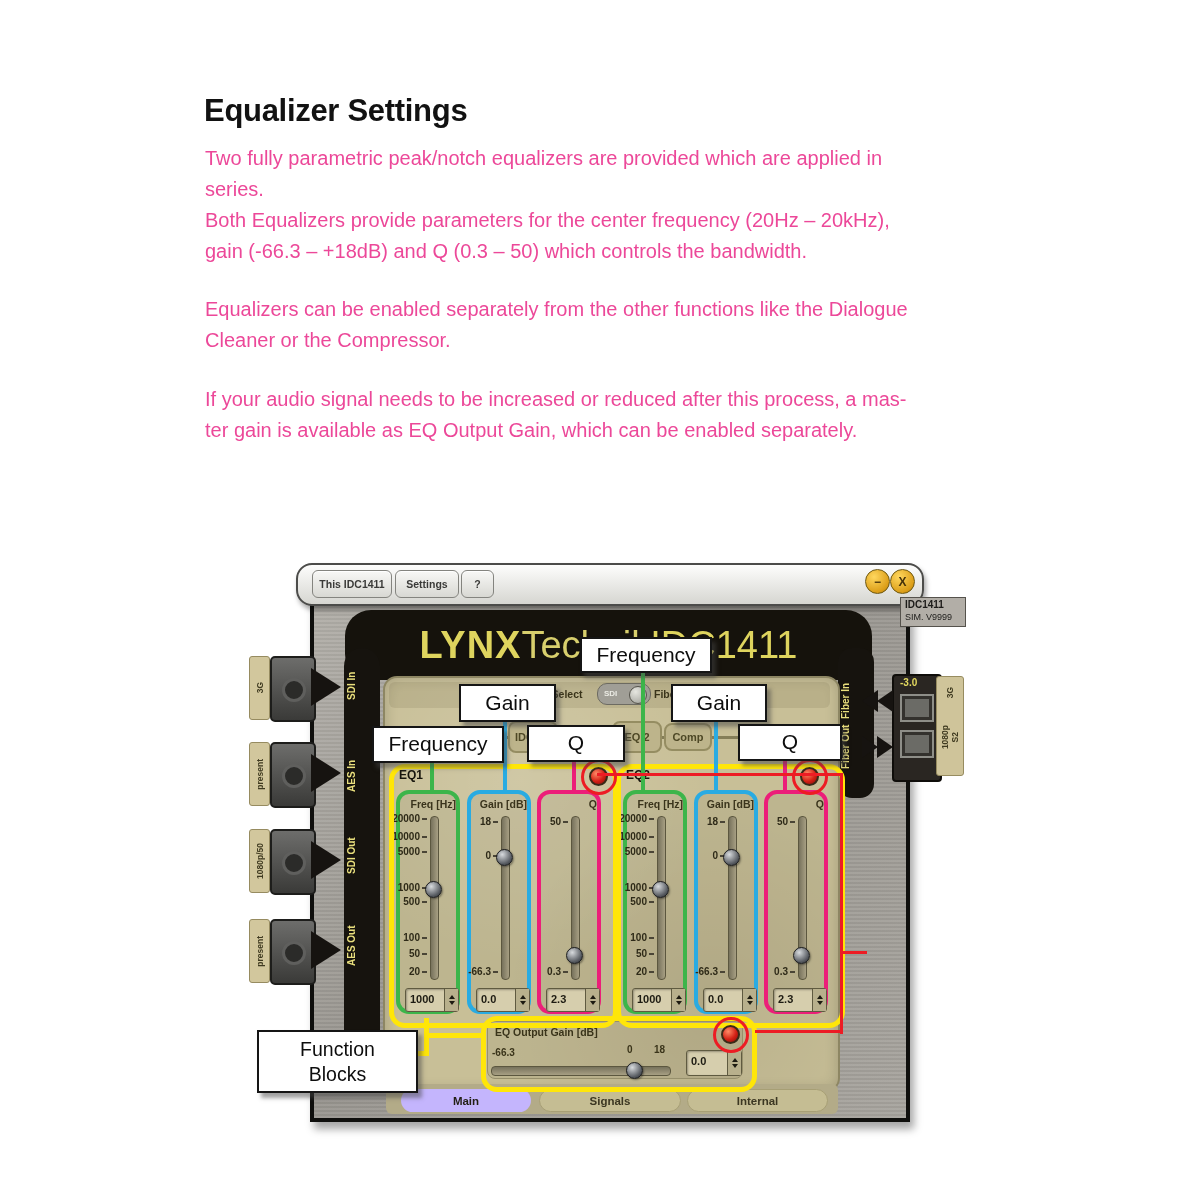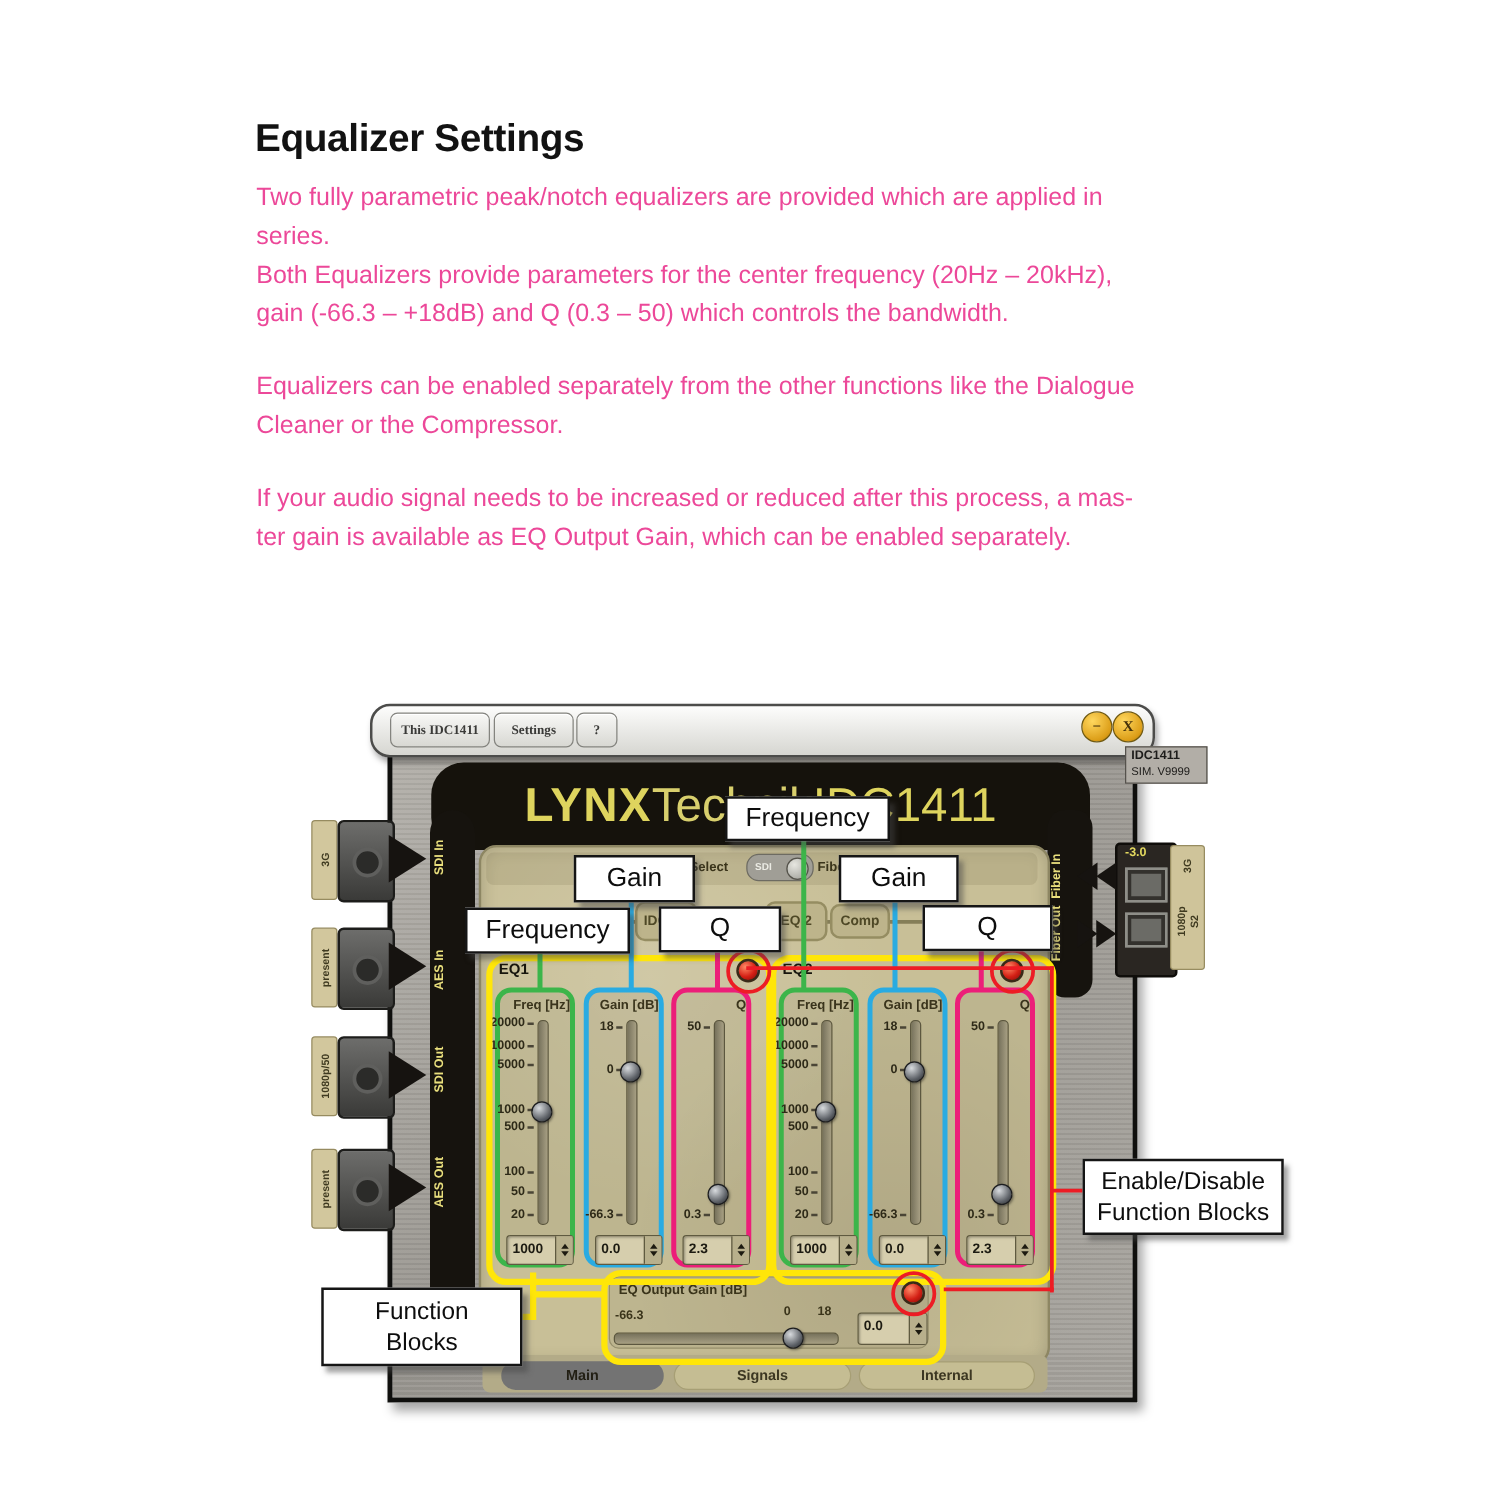--- a/index.html
+++ b/index.html
@@ -3,21 +3,21 @@
 <meta charset="utf-8">
 <style>
   html,body{margin:0;padding:0;background:#fff;}
   #stage{position:relative;width:1200px;height:1200px;background:#fff;overflow:hidden;
          font-family:"Liberation Sans",sans-serif;}
   
   .doc-title{position:absolute;left:204px;top:72px;font-size:31px;font-weight:bold;color:#121212;letter-spacing:-.3px;}
   .para{position:absolute;left:205px;width:860px;font-size:20px;line-height:31px;color:#ec4899;}
   
   .winbar{position:absolute;left:296px;top:563px;width:624px;height:39px;border:2px solid #4c4c4a;border-radius:16px;
-          background:linear-gradient(#fdfdfc,#d6d6d1);box-shadow:2px 4px 5px rgba(0,0,0,.35);z-index:2;font-family:Liberation Serif, serif;}
+          background:linear-gradient(#fdfdfc,#d6d6d1);box-shadow:2px 4px 5px rgba(0,0,0,.35);z-index:2;}
   .wtab{position:absolute;top:5px;height:26px;border:1px solid #84847f;border-radius:6px;
         background:linear-gradient(#f8f8f6,#d8d8d3);box-shadow:inset 0 1px 0 #fff;
         display:flex;align-items:center;justify-content:center;font-size:10.5px;font-weight:bold;color:#3a3a38;}
   .wbtn{position:absolute;top:4px;width:23px;height:23px;border-radius:50%;border:1px solid #6e5810;
         background:radial-gradient(circle at 35% 30%,#ffd75e,#dc9e18 70%,#a87408);
         display:flex;align-items:center;justify-content:center;font-size:12px;font-weight:bold;color:#46320a;}
   
   .device{position:absolute;left:310px;top:598px;width:592px;height:516px;border:4px solid #0f0f0d;
           background:linear-gradient(135deg,#b2afa9,#999690 45%,#a7a49e);box-shadow:4px 7px 8px rgba(0,0,0,.35);z-index:1;}
   .device:after{content:"";position:absolute;inset:0;background:repeating-linear-gradient(0deg,rgba(255,255,255,.05) 0 2px,rgba(0,0,0,.045) 2px 4px);pointer-events:none;}
@@ -329,21 +329,21 @@
   <span class="vtext">0.0</span>
   <span class="spin">
         <i class="up"></i>
         <i class="dn"></i>
       </span>
 </div>
 <div class="led" style="left:721px;top:1025px"></div>
 <div class="greendot"></div>
 
 <div class="botstrip"></div>
-<div class="btab" style="left:401px;width:130px;background:#737373;color:#221f14">Main</div>
+<div class="btab" style="left:401px;width:130px;background:#c4b5fd;color:#221f14">Main</div>
 <div class="btab" style="left:539px;width:142px;background:#c5bd93;border:1px solid #a79f75;color:#3c3722;box-sizing:border-box">Signals</div>
 <div class="btab" style="left:687px;width:141px;background:#c5bd93;border:1px solid #a79f75;color:#3c3722;box-sizing:border-box">Internal</div>
 
 <div class="ln" style="left:641px;top:666px;width:4px;height:126px;background:#3cb54a"></div>
 <div class="ln" style="left:430px;top:756px;width:4px;height:36px;background:#3cb54a"></div>
 <div class="ln" style="left:503px;top:716px;width:4px;height:76px;background:#29abe2"></div>
 <div class="ln" style="left:714px;top:716px;width:4px;height:76px;background:#29abe2"></div>
 <div class="ln" style="left:572px;top:755px;width:4px;height:37px;background:#ec1e79"></div>
 <div class="ln" style="left:783px;top:754px;width:4px;height:38px;background:#ec1e79"></div>
 <div class="ln" style="left:597px;top:773px;width:246px;height:3px;background:#ed1c24"></div>
@@ -360,18 +360,14 @@
 <div class="co" style="left:580px;top:637px;width:128px;height:32px">Frequency</div>
 <div class="co" style="left:459px;top:684px;width:93px;height:34px">Gain</div>
 <div class="co" style="left:671px;top:684px;width:92px;height:34px">Gain</div>
 <div class="co" style="left:372px;top:726px;width:128px;height:33px">Frequency</div>
 <div class="co" style="left:527px;top:725px;width:94px;height:33px">Q</div>
 <div class="co" style="left:738px;top:724px;width:100px;height:33px">Q</div>
 <div class="co small" style="left:257px;top:1030px;width:157px;height:59px">
   <div>Function</div>
   <div>Blocks</div>
 </div>
-<div class="co small" style="left:866px;top:927px;width:157px;height:57px">
-  <div>Enable/Disable</div>
-  <div>Function Blocks</div>
-</div>
 
 </div>
 
 </body></html>

